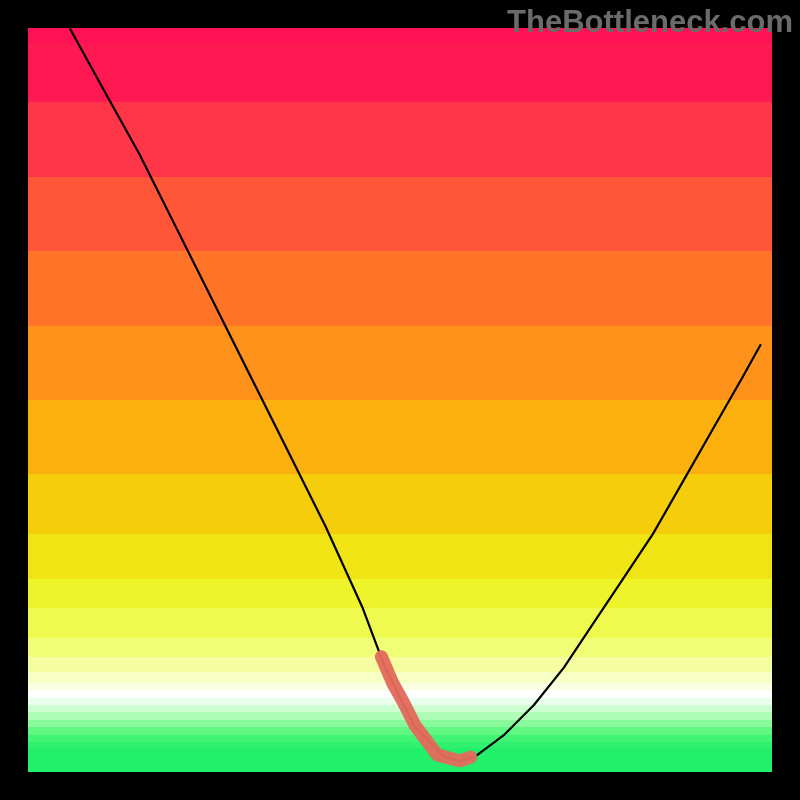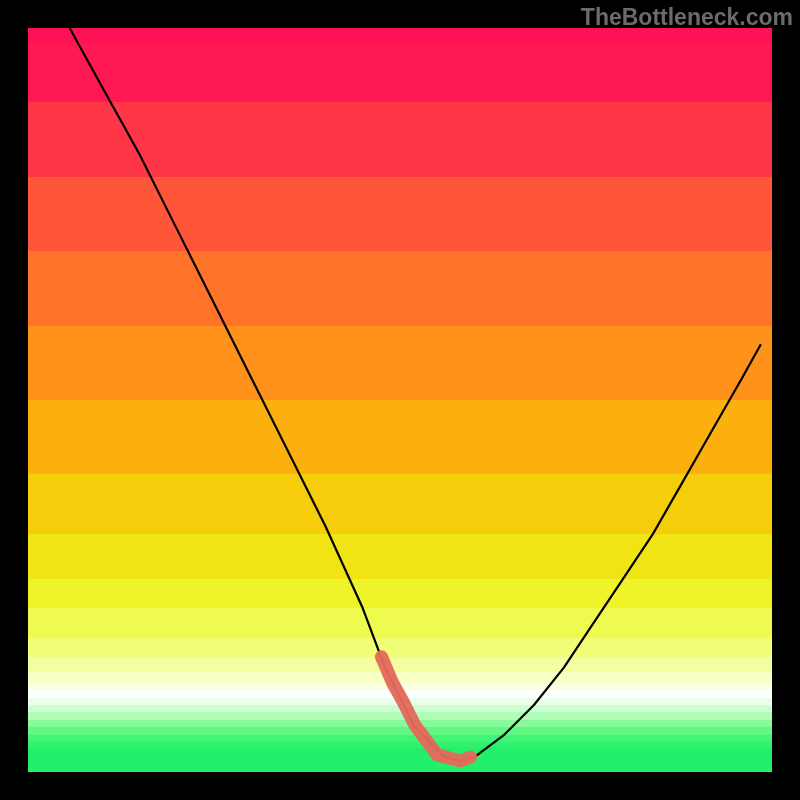--- a/index.html
+++ b/index.html
@@ -13,21 +13,21 @@
     height: 800px;
   }
   .chart-wrap svg {
     display: block;
     width: 800px;
     height: 800px;
   }
   .watermark {
     position: absolute;
     font-family: Arial, Helvetica, sans-serif;
-    font-size: 23px;
+    font-size: 31px;
     font-weight: bold;
     color: #6b6b6b;
     pointer-events: none;
   }
 </style>
 </head>
 <body>
 
 <div class="chart-wrap">
   <svg id="svg-root" viewBox="0 0 800 800">

